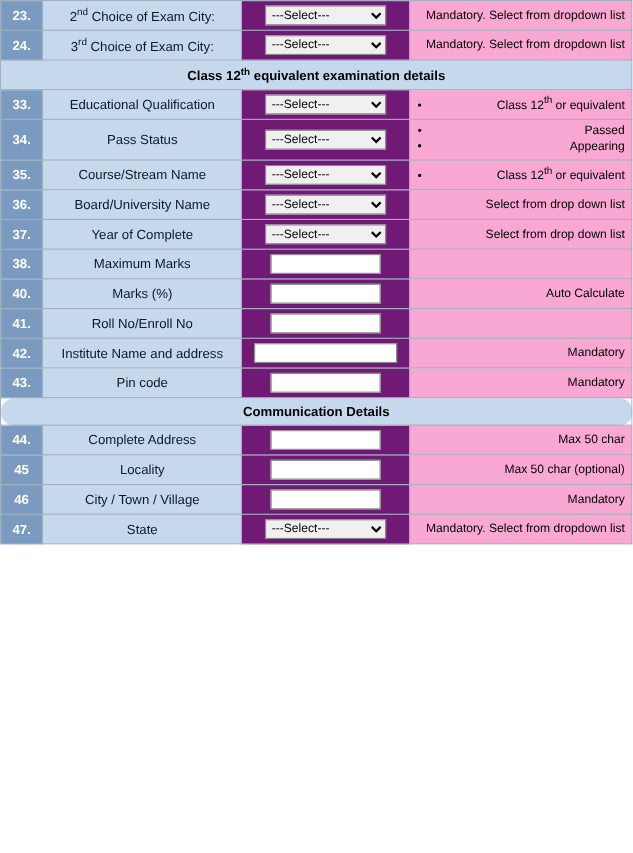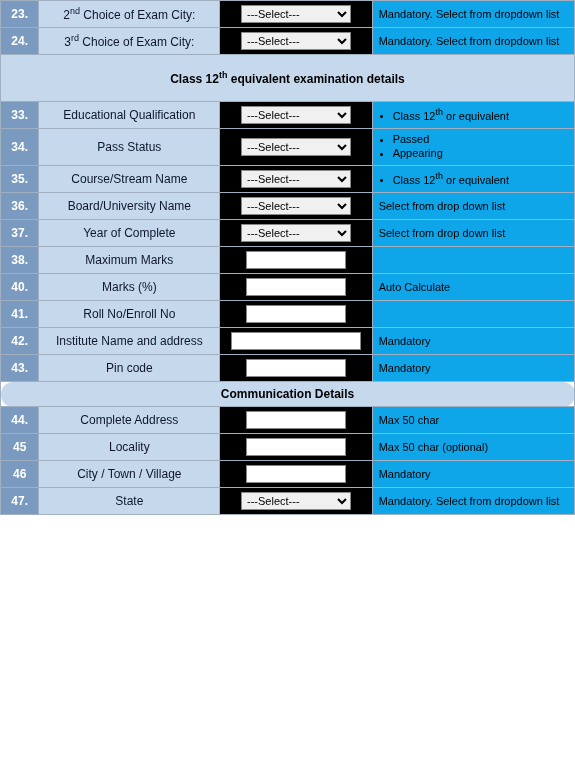--- a/index.html
+++ b/index.html
@@ -28,36 +28,37 @@
       margin-left: 12px;
     }
     .label-cell {
       background: #c5d8ec;
       text-align: center;
       width: 170px;
       font-size: 12px;
       color: #0f172a;
     }
     .input-cell {
-      background: #000000;
+      background: #701a75;
       width: 140px;
       text-align: center;
     }
     .info-cell {
-      background: #0ea5e9;
+      background: #f9a8d4;
       font-size: 11px;
       color: #000;
       width: 190px;
+      text-align: right;
     }
     .section-header {
       background: #c5d8ec;
       font-weight: bold;
       font-size: 12px;
       text-align: center;
-      padding: 15px;
+      padding: 5px;
     }
     .section-header-comm {
       background: #c5d8ec;
       font-weight: bold;
       font-size: 12px;
       text-align: center;
       padding: 5px;
       border-radius: 12px;
     }
     select {

